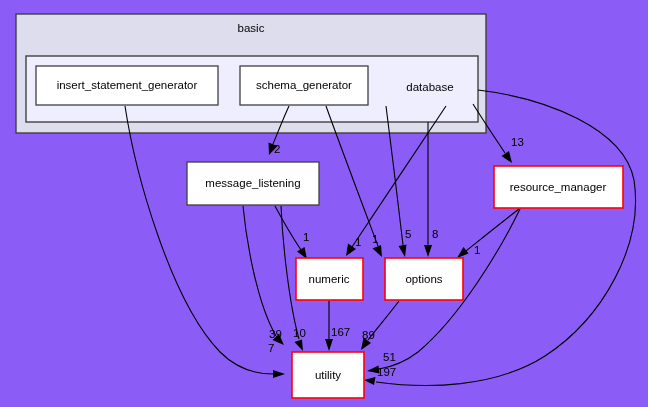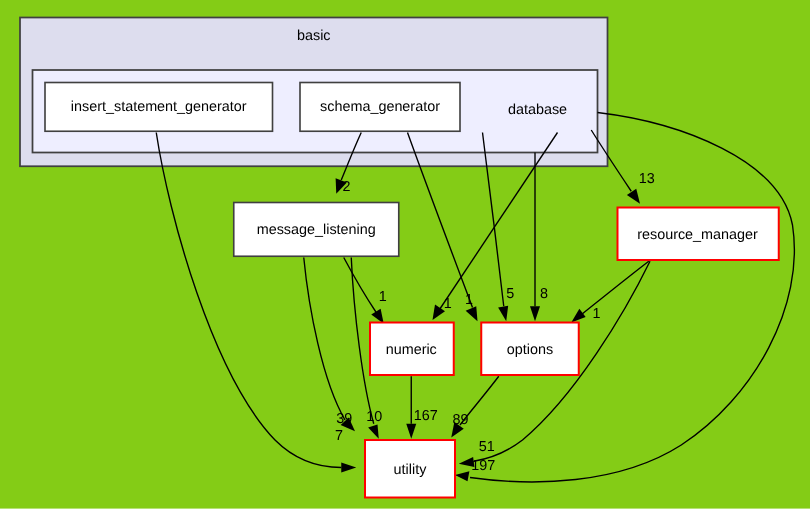--- a/index.html
+++ b/index.html
@@ -1,17 +1,17 @@
 <!DOCTYPE html>
 <html><head>
 <meta charset="utf-8">
 <style>
   html,body{margin:0;padding:0;background:#ffffff;}
   #page{position:relative;width:648px;height:407px;overflow:hidden;
-        font-family:"Liberation Sans","DejaVu Sans",sans-serif;background:#84cc16;}
+        font-family:"Liberation Sans","DejaVu Sans",sans-serif;background:#8b5cf6;}
   svg{position:absolute;left:0;top:0;width:648px;height:407px;}
   .cluster-outer{fill:#ddddee;stroke:#404040;stroke-width:1.4;}
   .cluster-inner{fill:#eeeeff;stroke:#404040;stroke-width:1.4;}
   .node-box{fill:#ffffff;stroke:#404040;stroke-width:1.3;}
   .node-box-red{fill:#ffffff;stroke:#ff0000;stroke-width:1.6;}
   .edge{fill:none;stroke:#000000;stroke-width:1.1;}
   .arrow{fill:#000000;stroke:none;}
   text{font-family:"Liberation Sans","DejaVu Sans",sans-serif;fill:#000000;}
   .lbl-node{font-size:11.5px;text-anchor:middle;dominant-baseline:middle;}
   .lbl-cluster{font-size:11.5px;text-anchor:middle;dominant-baseline:middle;}

